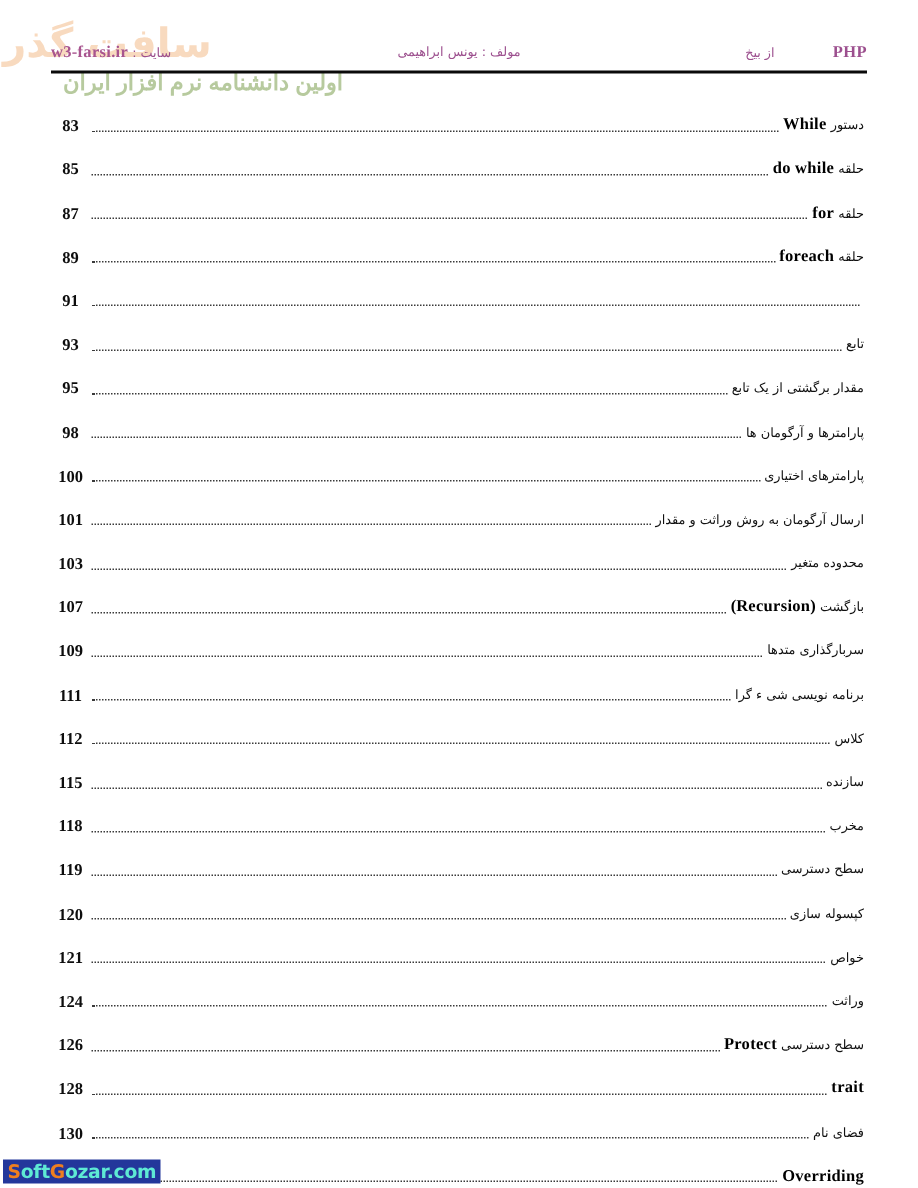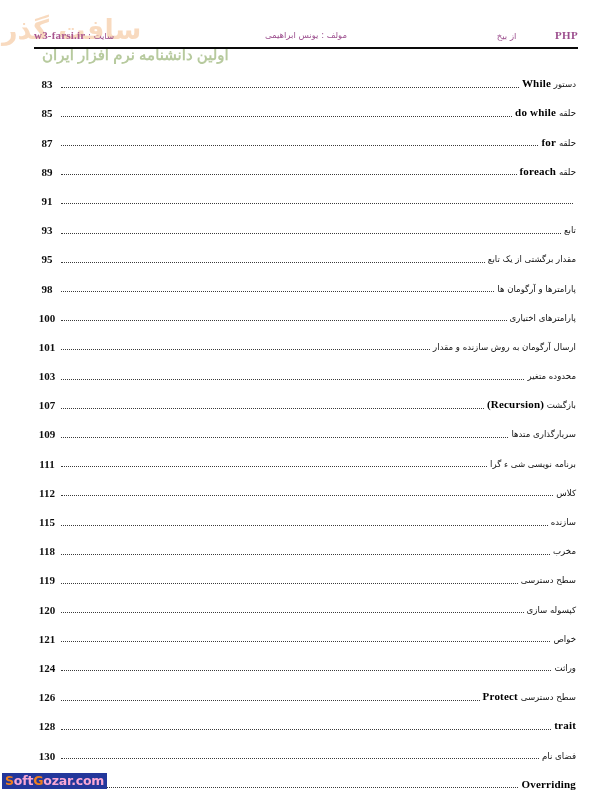--- a/index.html
+++ b/index.html
@@ -166,21 +166,21 @@
     background: #23379b;
     padding: 1px 3px 1px 3px;
     font-family: "DejaVu Sans", sans-serif;
     font-size: 12.5px;
     font-weight: bold;
     line-height: 14px;
     letter-spacing: -.2px;
     direction: ltr;
     white-space: nowrap;
   }
-  .footer-badge .w { color: #f9a8d4; }
+  .footer-badge .w { color: #5eead4; }
   .footer-badge .o { color: #ef7f1f; }
 </style>
 </head>
 <body>
 
 <div class="page">
 
   <div class="wm-topleft">
     <div class="wm-line1">سافت گذر</div>
     <div class="wm-line2">اولین دانشنامه نرم افزار ایران</div>
@@ -238,21 +238,21 @@
         <div class="toc-title"><span>پارامترها و آرگومان ها</span></div>
         <div class="toc-leader"></div>
         <div class="toc-page">98</div>
       </div>
       <div class="toc-row">
         <div class="toc-title"><span>پارامترهای اختیاری</span></div>
         <div class="toc-leader"></div>
         <div class="toc-page">100</div>
       </div>
       <div class="toc-row">
-        <div class="toc-title"><span>ارسال آرگومان به روش سازنده و مقدار</span></div>
+        <div class="toc-title"><span>ارسال آرگومان به روش وراثت و مقدار</span></div>
         <div class="toc-leader"></div>
         <div class="toc-page">101</div>
       </div>
       <div class="toc-row">
         <div class="toc-title"><span>محدوده متغیر</span></div>
         <div class="toc-leader"></div>
         <div class="toc-page">103</div>
       </div>
       <div class="toc-row">
         <div class="toc-title"><span>بازگشت</span> <span class="lat">(Recursion)</span></div>

